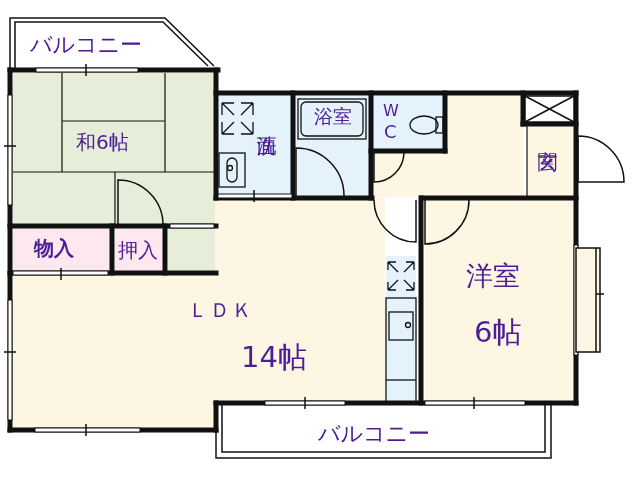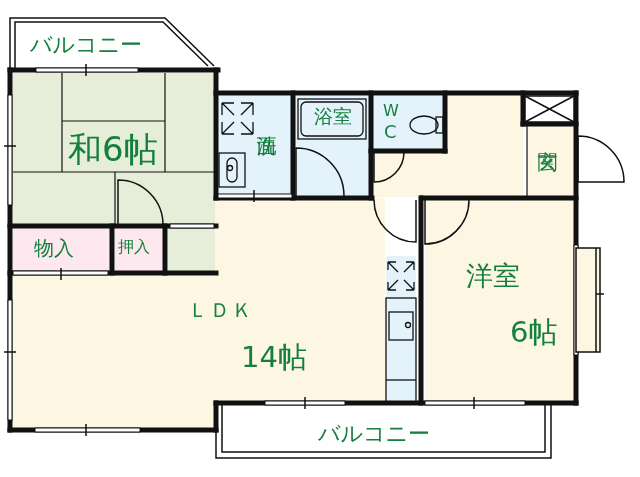--- a/index.html
+++ b/index.html
@@ -1,20 +1,20 @@
 <!DOCTYPE html>
 <html><head>
 <meta charset="utf-8">
 <style>
   html, body { margin:0; padding:0; background:#ffffff; }
   body { width:640px; height:477px; position:relative; overflow:hidden;
          font-family:"DejaVu Sans", "Liberation Sans", sans-serif; color:#111; }
   .plan { position:absolute; left:0; top:0; width:640px; height:477px; }
   svg.base { position:absolute; left:0; top:0; }
-  .lbl { position:absolute; color:#15803d; white-space:nowrap; line-height:1; text-align:center; }
+  .lbl { position:absolute; color:#4c1d95; white-space:nowrap; line-height:1; text-align:center; }
   .vert { writing-mode:vertical-rl; text-orientation:upright; letter-spacing:2px; }
 </style>
 </head>
 <body>
 
 <div class="plan">
 
   <svg class="base" width="640" height="477" viewBox="0 0 640 477">
 
     <g fill="none" stroke="#111" stroke-width="1.5">
@@ -177,35 +177,35 @@
       <line x1="305" y1="397" x2="305" y2="409"></line>
       <line x1="474" y1="397" x2="474" y2="409"></line>
       <line x1="596" y1="294" x2="604" y2="294"></line>
       <line x1="61" y1="268" x2="61" y2="280"></line>
       <line x1="254" y1="190" x2="254" y2="202"></line>
     </g>
   </svg>
 
   <div class="lbl" style="left:30px; top:34px; font-size:22px;">バルコニー</div>
 
-  <div class="lbl" style="left:68px; top:132px; font-size:34px;">和6帖</div>
-
-  <div class="lbl" style="left:34px; top:238px; font-size:20px;">物入</div>
-
-  <div class="lbl" style="left:118px; top:240px; font-size:16px;font-family:Liberation Mono, monospace;">押入</div>
+  <div class="lbl" style="left:76px; top:132px; font-size:20px;">和6帖</div>
+
+  <div class="lbl" style="left:34px; top:238px; font-size:20px;font-weight:bold;">物入</div>
+
+  <div class="lbl" style="left:118px; top:240px; font-size:20px;">押入</div>
 
   <div class="lbl vert" style="left:257px; top:120px; font-size:20px;">洗面</div>
 
   <div class="lbl" style="left:314px; top:107px; font-size:19px;">浴室</div>
 
   <div class="lbl" style="left:383px; top:103px; font-size:16px;">W</div>
   <div class="lbl" style="left:384px; top:123px; font-size:18px;">C</div>
 
   <div class="lbl vert" style="left:538px; top:135px; font-size:20px;">玄関</div>
 
   <div class="lbl" style="left:188px; top:300px; font-size:20px; letter-spacing:2px;">ＬＤＫ</div>
   <div class="lbl" style="left:200px; top:343px; font-size:29px;margin-left:41px;">14帖</div>
 
   <div class="lbl" style="left:466px; top:262px; font-size:27px;">洋室</div>
-  <div class="lbl" style="left:474px; top:318px; font-size:29px;margin-left:36px;">6帖</div>
+  <div class="lbl" style="left:474px; top:318px; font-size:29px;">6帖</div>
 
   <div class="lbl" style="left:318px; top:423px; font-size:22px;">バルコニー</div>
 </div>
 
 </body></html>

